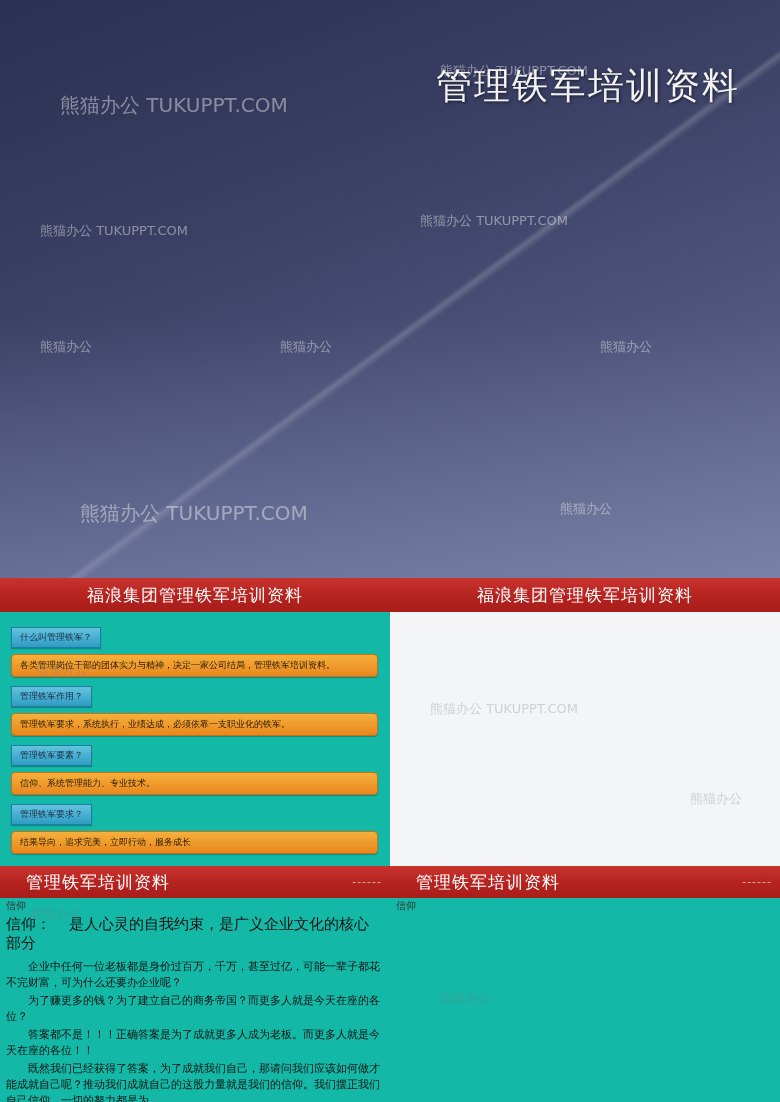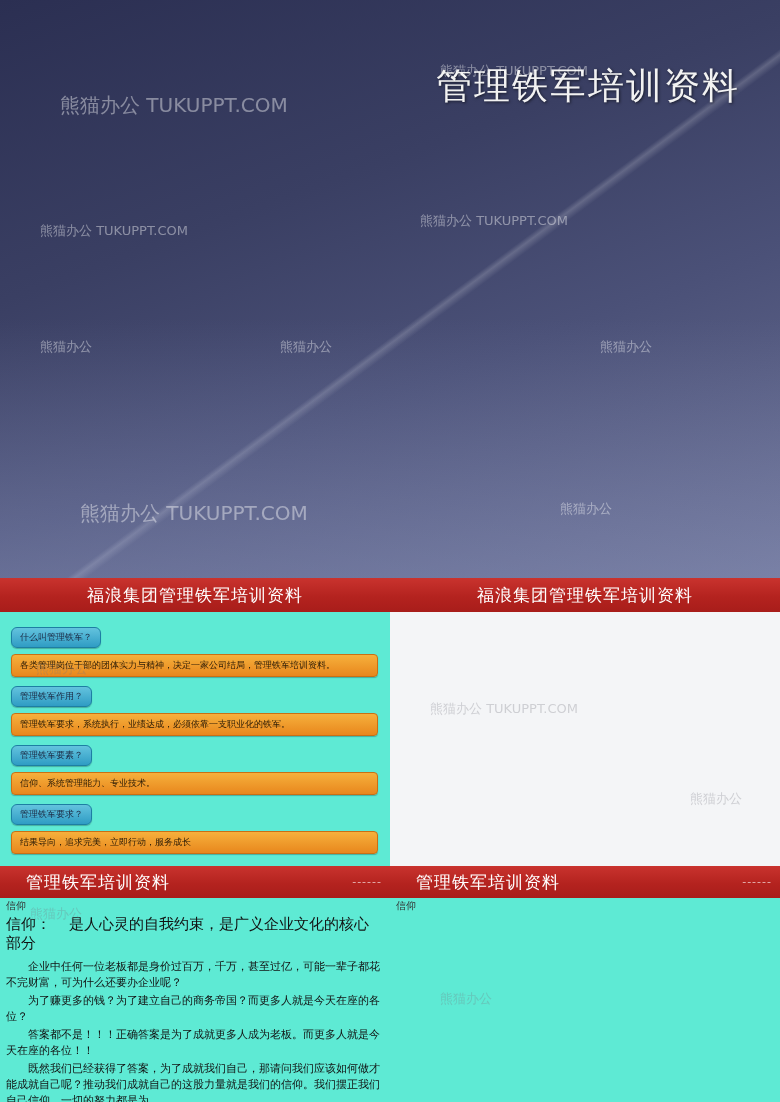--- a/index.html
+++ b/index.html
@@ -55,21 +55,21 @@
     font-size: 36px;
     font-weight: normal;
     letter-spacing: 2px;
     text-shadow: 1px 1px 3px rgba(0,0,0,0.6);
     font-family: "DejaVu Sans", "Liberation Sans", sans-serif;
   }
 
   
   .slide {
     position: absolute;
-    background: #5eead4;
+    background: #14b8a6;
     overflow: hidden;
   }
   .slide-2 { left: 0;   top: 578px; width: 390px; height: 288px; }
   .slide-3 { left: 390px; top: 578px; width: 390px; height: 288px; }
   .slide-4 { left: 0;   top: 866px; width: 390px; height: 236px; }
   .slide-5 { left: 390px; top: 866px; width: 390px; height: 236px; }
 
   .red-bar {
     width: 100%;
     background: linear-gradient(to bottom, #c9332e 0%, #b4231f 55%, #a81d1a 100%);
@@ -87,21 +87,21 @@
   }
 
   
   .qa-wrap {
     padding: 14px 8px 6px 8px;
   }
   .pill-q {
     display: inline-block;
     background: linear-gradient(to bottom, #63c3de 0%, #2f9cc4 100%);
     border: 1px solid #1d7ea3;
-    border-radius: 6px;
+    border-radius: 0;
     color: #1c2a44;
     font-size: 9px;
     padding: 3px 8px;
     margin: 0 0 6px 3px;
     box-shadow: 0 1px 1px rgba(0,0,0,0.25);
     font-family: "DejaVu Sans", "Liberation Sans", sans-serif;
   }
   .pill-a {
     display: block;
     background: linear-gradient(to bottom, #f6b03c 0%, #e8871d 100%);

